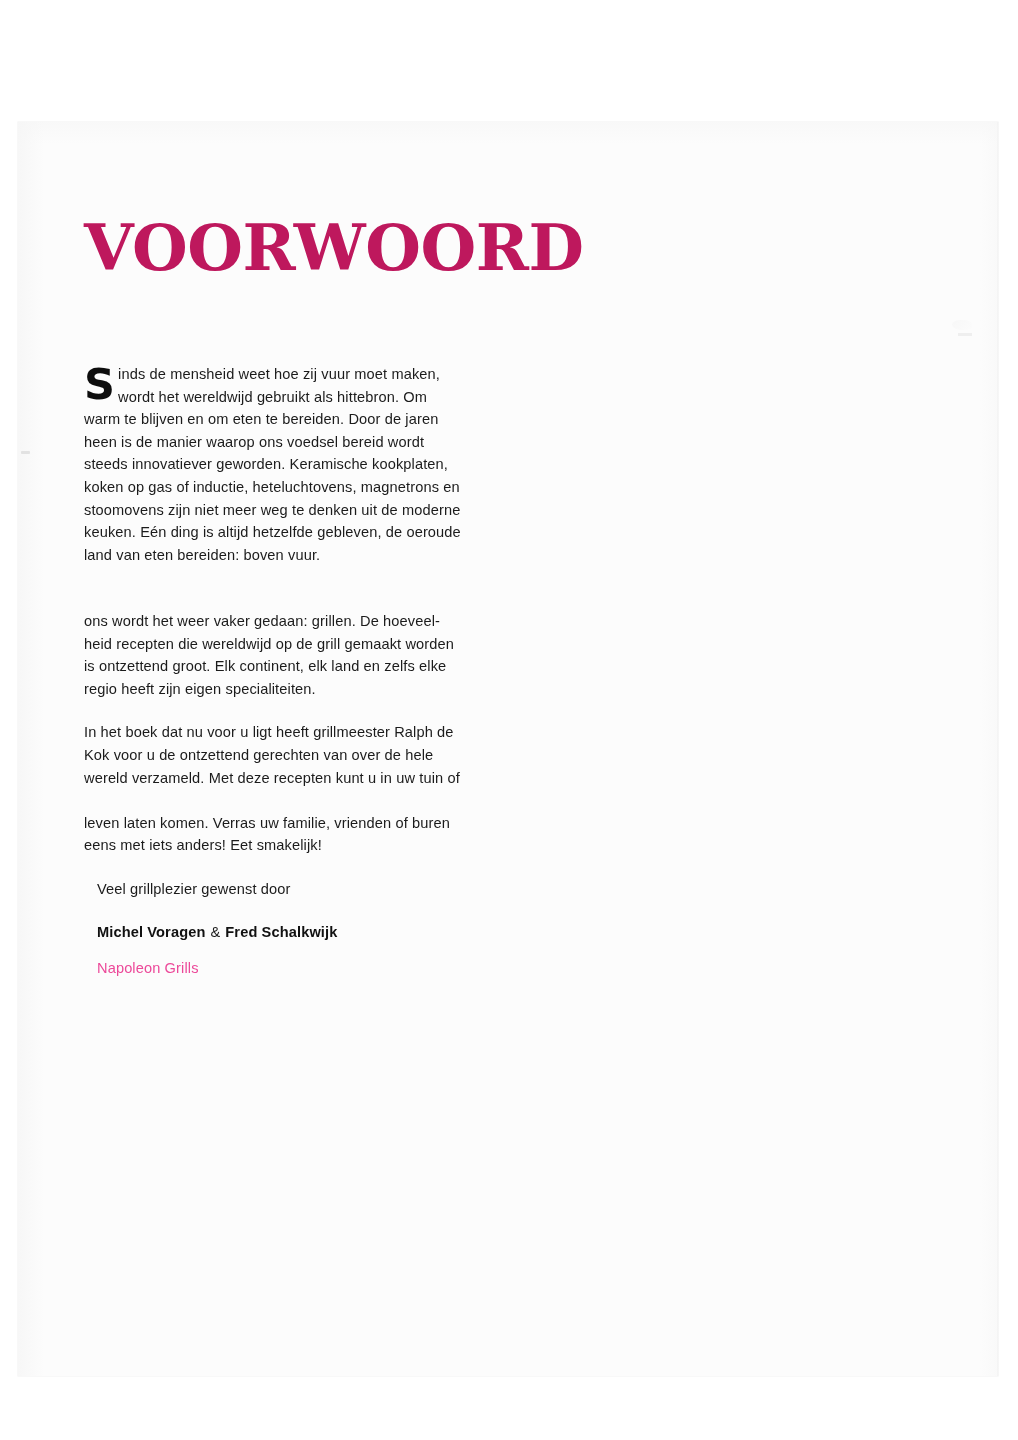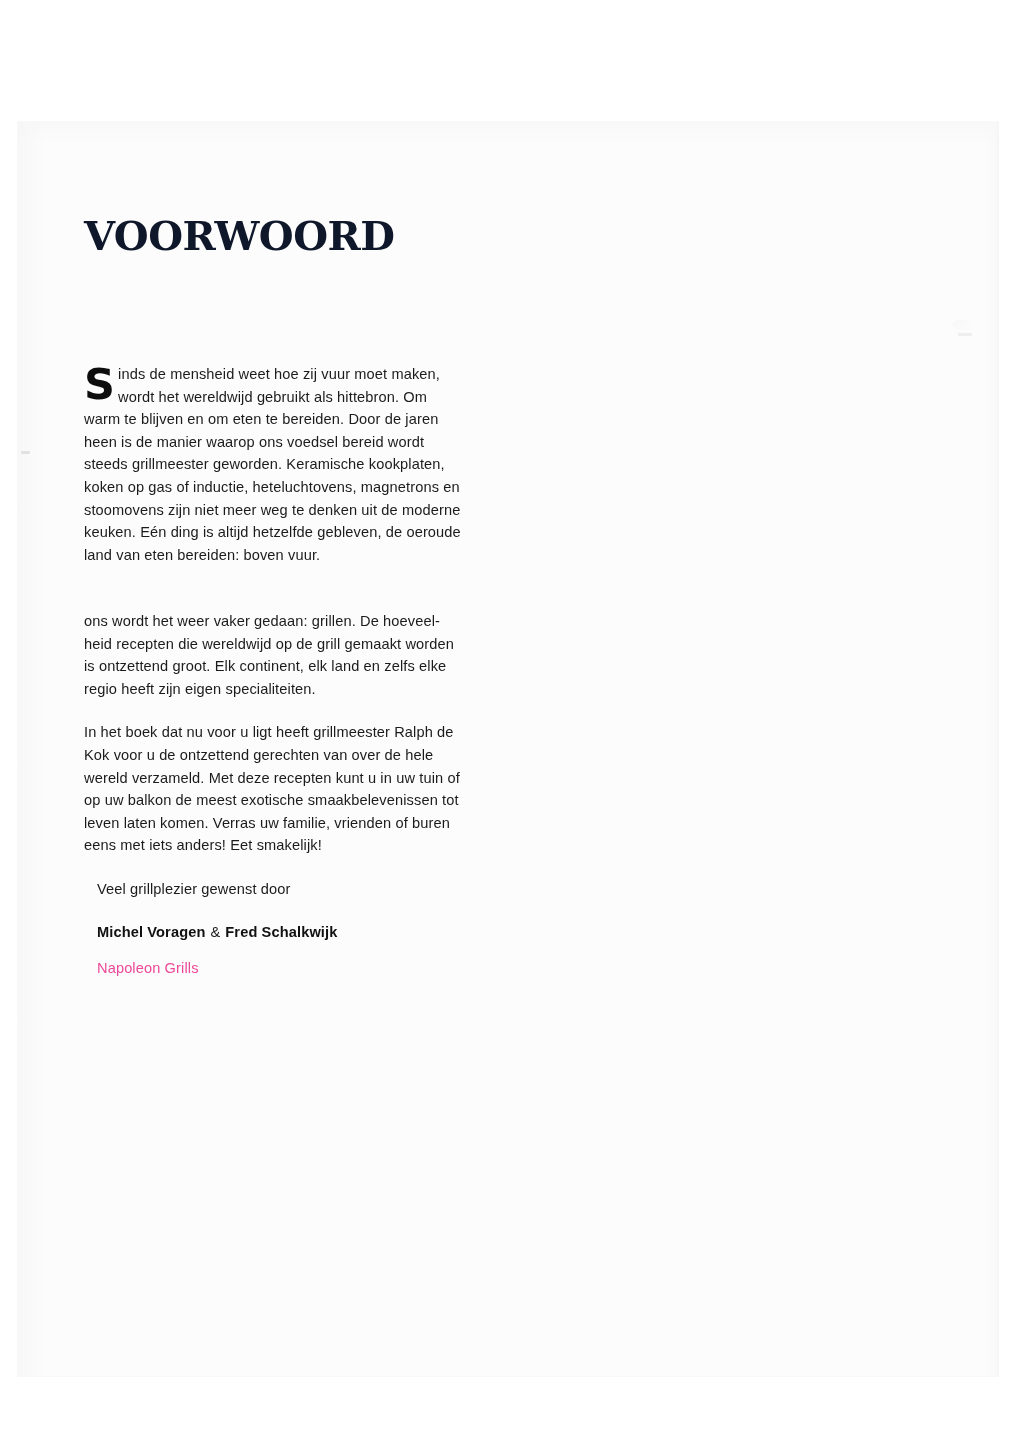--- a/index.html
+++ b/index.html
@@ -60,24 +60,24 @@
     width: 420px;
   }
 
   #page-title {
     position: absolute;
     left: 0;
     top: 216px;
     margin: 0;
     font-family: "DejaVu Serif", "Liberation Serif", serif;
     font-weight: 700;
-    font-size: 40px;
+    font-size: 64px;
     line-height: 1;
     letter-spacing: -0.5px;
-    color: #0f172a;
+    color: #be185d;
     white-space: nowrap;
   }
 
   #body-copy {
     position: absolute;
     left: 0;
     top: 363px;
     width: 412px;
     color: #1b1b1b;
     font-size: 14.6px;
@@ -120,40 +120,40 @@
 
   <h1 id="page-title">VOORWOORD</h1>
 
   <div id="body-copy">
 
     <p class="para">
       <span id="dropcap">S</span><span>inds de mensheid weet hoe zij vuur moet maken,</span><br>
       <span>wordt het wereldwijd gebruikt als hittebron. Om</span><br>
       <span>warm te blijven en om eten te bereiden. Door de jaren</span><br>
       <span>heen is de manier waarop ons voedsel bereid wordt</span><br>
-      <span>steeds grillmeester geworden. Keramische kookplaten,</span><br>
+      <span>steeds innovatiever geworden. Keramische kookplaten,</span><br>
       <span>koken op gas of inductie, heteluchtovens, magnetrons en</span><br>
       <span>stoomovens zijn niet meer weg te denken uit de moderne</span><br>
       <span>keuken. Eén ding is altijd hetzelfde gebleven, de oeroude</span><br>
       <span>land van eten bereiden: boven vuur.</span>
     </p>
 
     <p class="para">
       <br>
       <span>ons wordt het weer vaker gedaan: grillen. De hoeveel-</span><br>
       <span>heid recepten die wereldwijd op de grill gemaakt worden</span><br>
       <span>is ontzettend groot. Elk continent, elk land en zelfs elke</span><br>
       <span>regio heeft zijn eigen specialiteiten.</span>
     </p>
 
     <p class="para">
       <span>In het boek dat nu voor u ligt heeft grillmeester Ralph de</span><br>
       <span>Kok voor u de ontzettend gerechten van over de hele</span><br>
       <span>wereld verzameld. Met deze recepten kunt u in uw tuin of</span><br>
-      <span>op uw balkon de meest exotische smaakbelevenissen tot</span><br>
+      <br>
       <span>leven laten komen. Verras uw familie, vrienden of buren</span><br>
       <span>eens met iets anders! Eet smakelijk!</span>
     </p>
 
     <p class="para sig-line">Veel grillplezier gewenst door</p>
 
     <div id="signature-block">
       <p class="sig-line">
         <span class="sig-names">Michel Voragen</span><span class="sig-amp" style="margin:0 5px;">&amp;</span><span class="sig-names">Fred Schalkwijk</span>
       </p>

